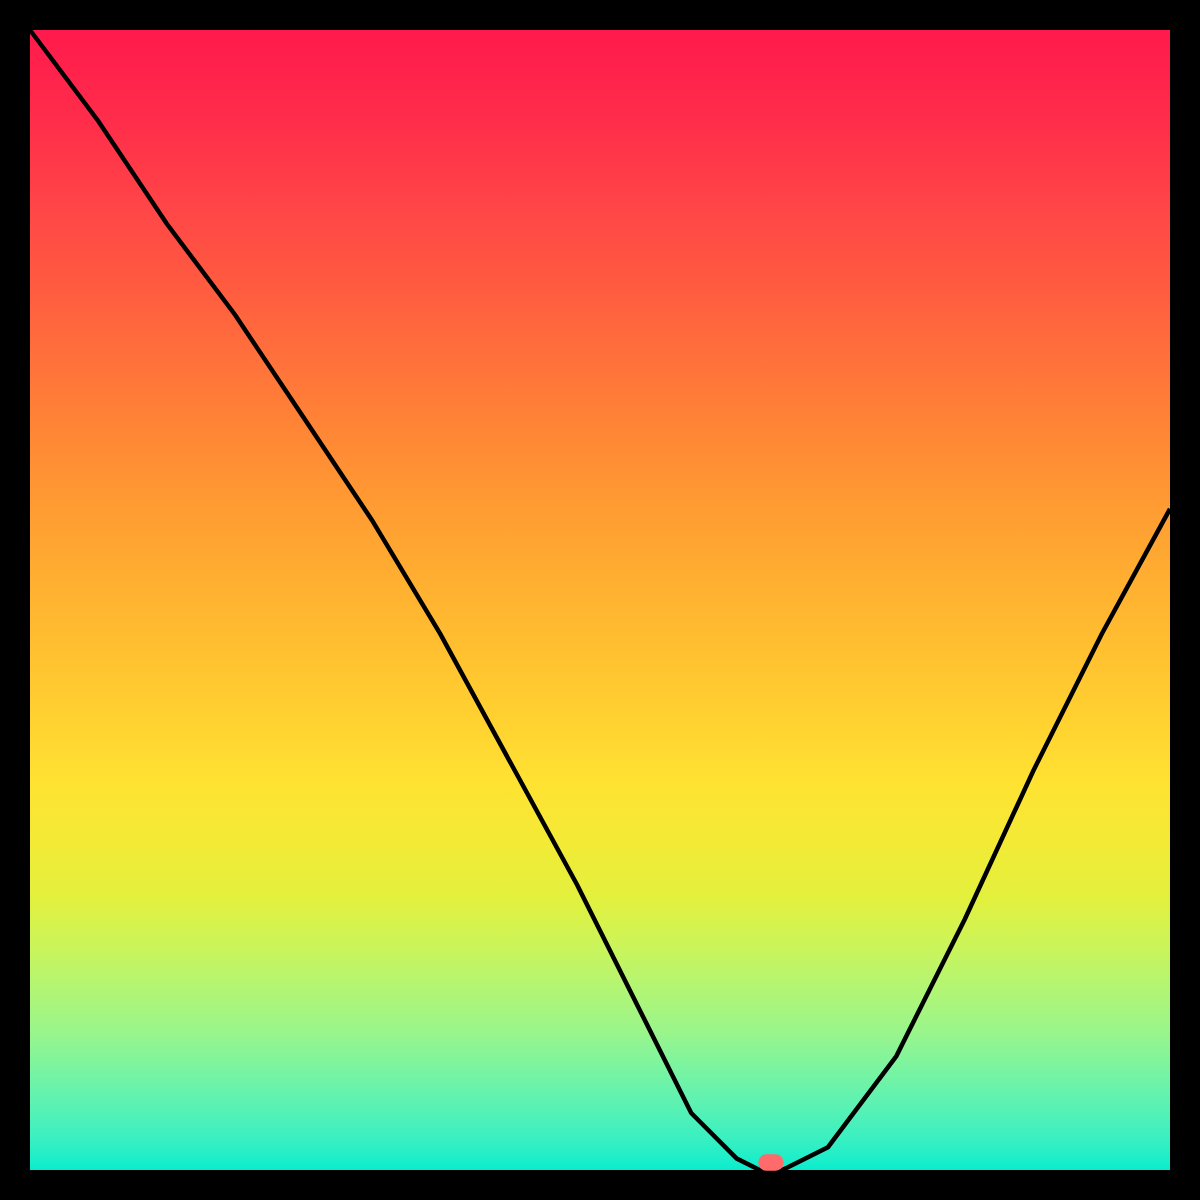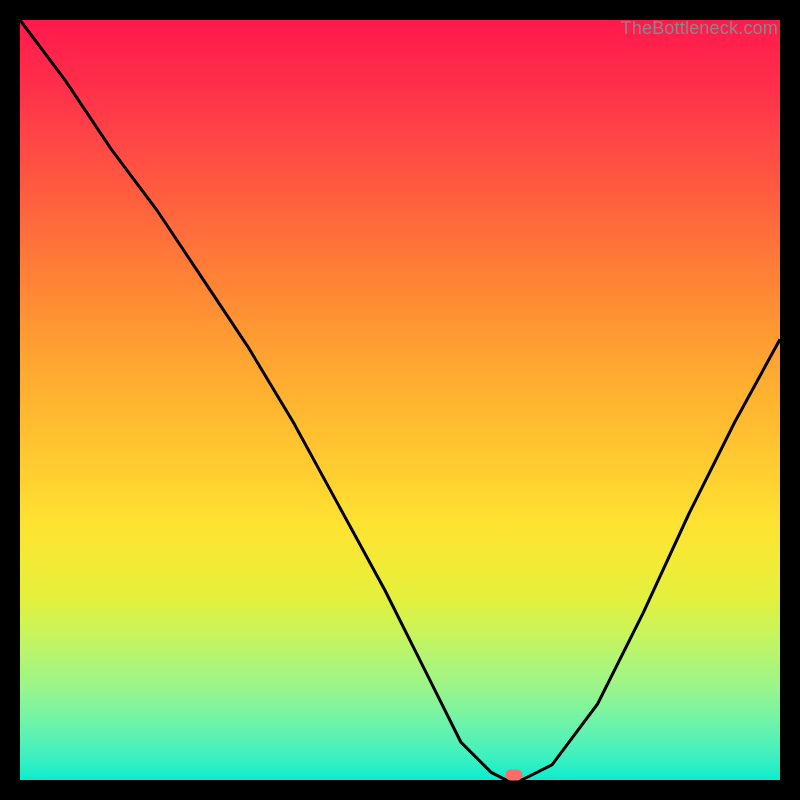--- a/index.html
+++ b/index.html
@@ -73,19 +73,18 @@
     font-weight: 500;
     letter-spacing: 0.2px;
     user-select: none;
   }
 </style>
 </head>
 <body>
 
 <div class="frame">
   <div class="plot-area">
-    <div class="watermark">TheBottleneck.com</div>
     <svg class="curve" viewBox="0 0 760 760" preserveAspectRatio="none">
       <path id="curve-path" d="M0.00 0.00 L45.60 60.80 L91.20 129.20 L136.80 190.00 L182.40 258.40 L228.00 326.80 L273.60 402.80 L319.20 486.40 L364.80 570.00 L410.40 661.20 L440.80 722.00 L471.20 752.40 L486.40 760.00 L501.60 760.00 L532.00 744.80 L577.60 684.00 L623.20 592.80 L668.80 494.00 L714.40 402.80 L760.00 319.20" fill="none" stroke-width="3" stroke="#000000"></path>
     </svg>
     <div class="marker" id="marker" style="background: rgb(255, 107, 107); left: 494px; top: 755.44px;"></div>
   </div>
 </div>
 
 </body></html>

